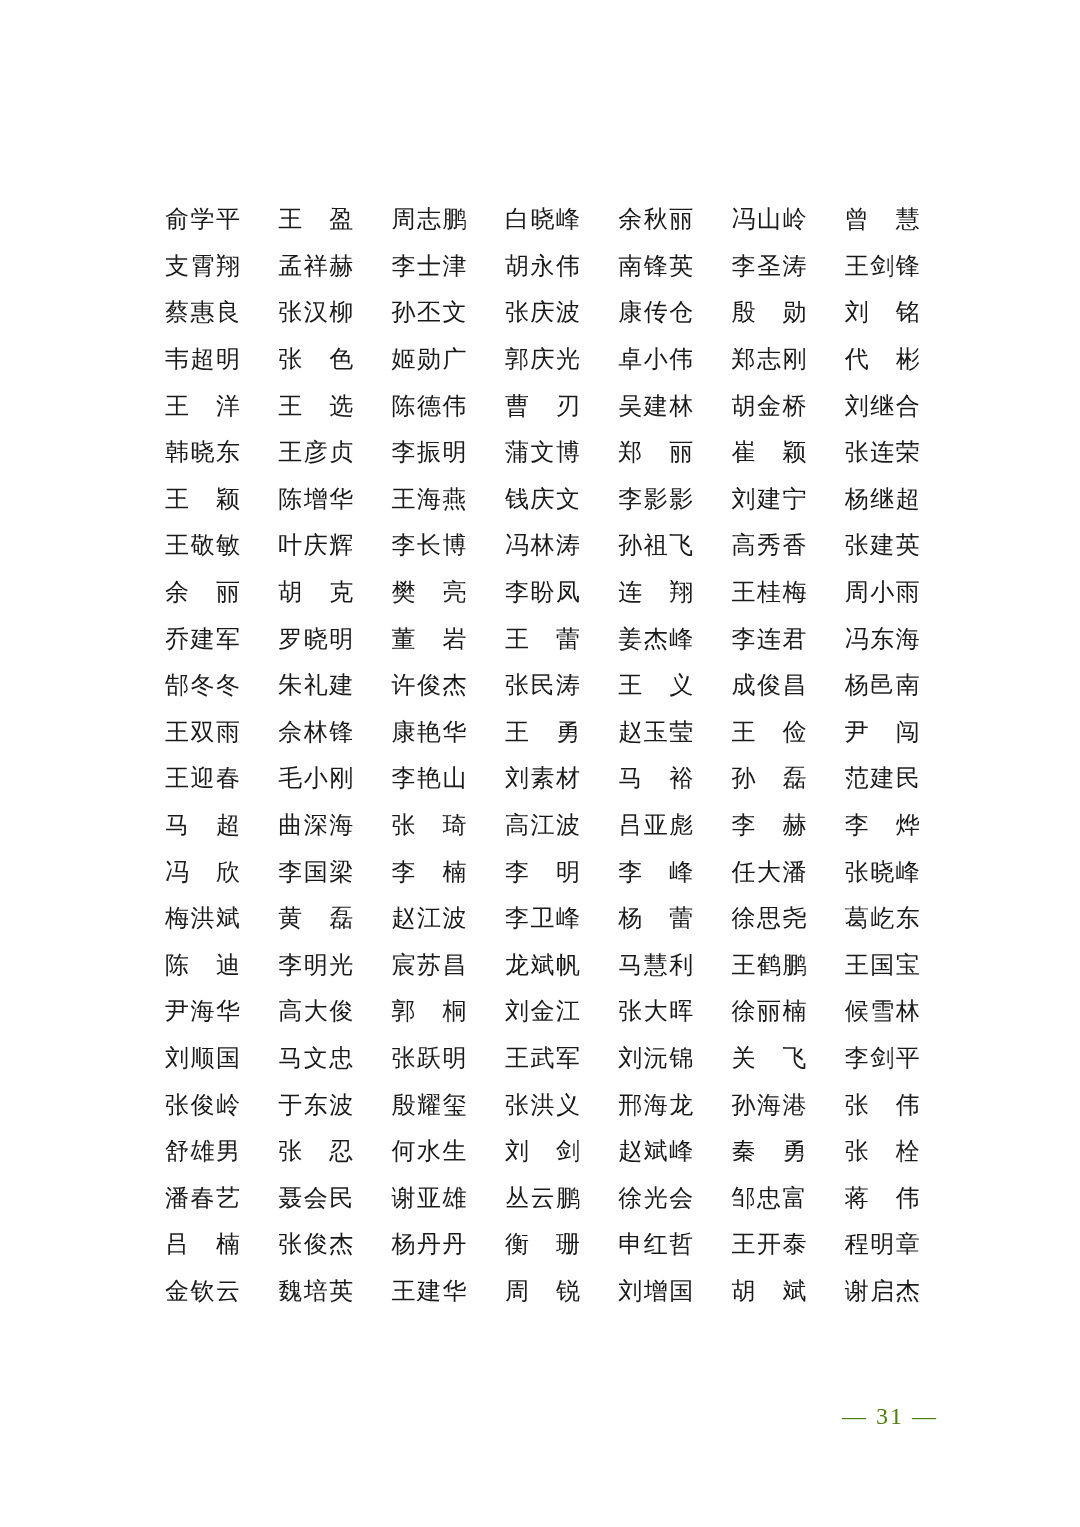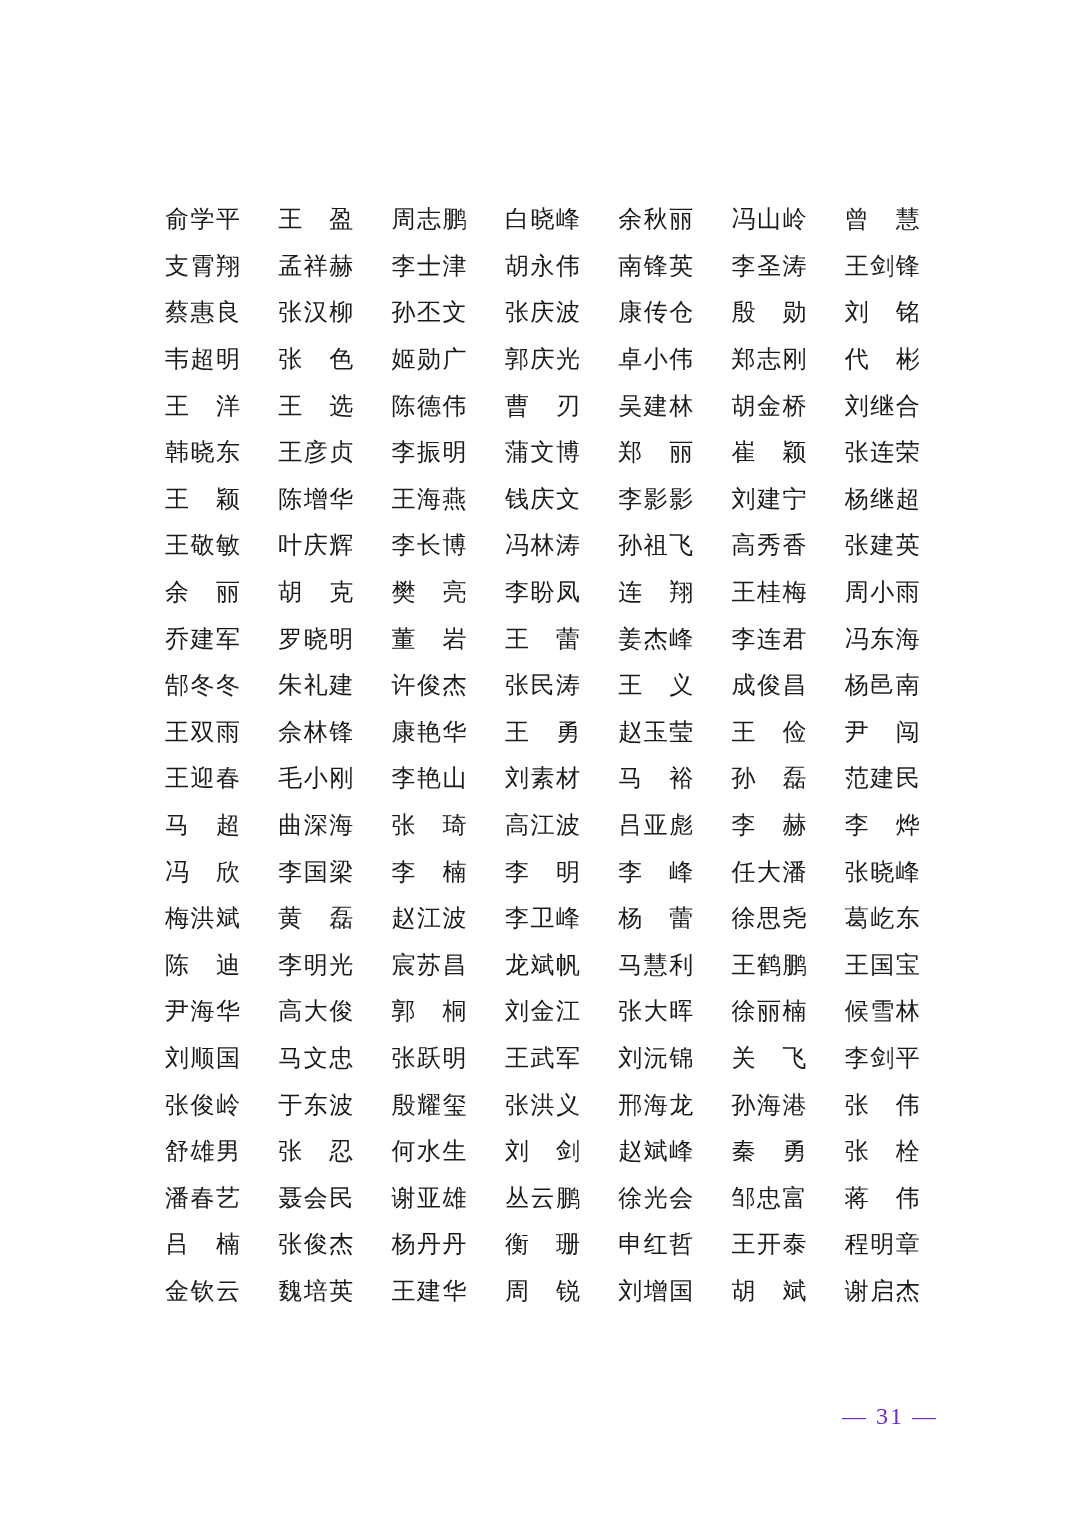--- a/index.html
+++ b/index.html
@@ -46,21 +46,21 @@
       width: 75px;
       display: flex;
       justify-content: space-between;
     }
     .page-number {
       position: absolute;
       left: 842px;
       top: 1403px;
       font-size: 24px;
       font-family: "Liberation Serif", "DejaVu Serif", serif;
-      color: #6d28d9;
+      color: #4d7c0f;
       letter-spacing: 2px;
     }
   </style>
 </head>
 <body>
 
 <div class="page">
   <div class="name-grid" id="name-grid">
       <div class="name-row">
         <div class="name-cell">

